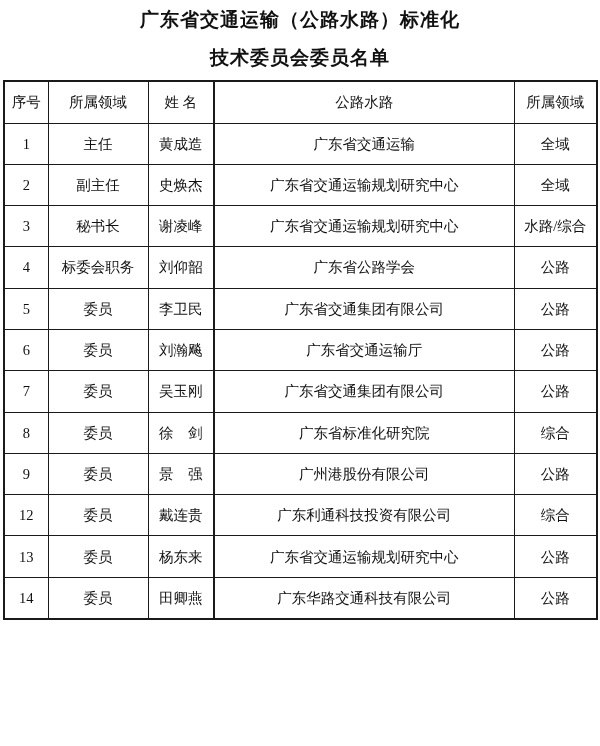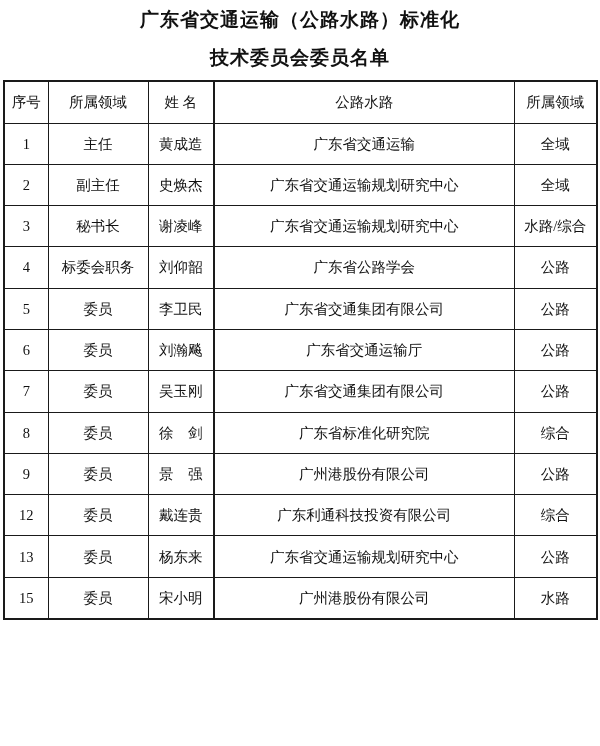--- a/index.html
+++ b/index.html
@@ -152,20 +152,20 @@
         <td>综合</td>
       </tr>
       <tr>
         <td>13</td>
         <td>委员</td>
         <td>杨东来</td>
         <td>广东省交通运输规划研究中心</td>
         <td>公路</td>
       </tr>
       <tr>
-        <td>15</td>
+        <td>14</td>
         <td>委员</td>
-        <td>宋小明</td>
-        <td>广州港股份有限公司</td>
-        <td>水路</td>
+        <td>田卿燕</td>
+        <td>广东华路交通科技有限公司</td>
+        <td>公路</td>
       </tr>
     </tbody>
 </table>
 
 </body></html>

